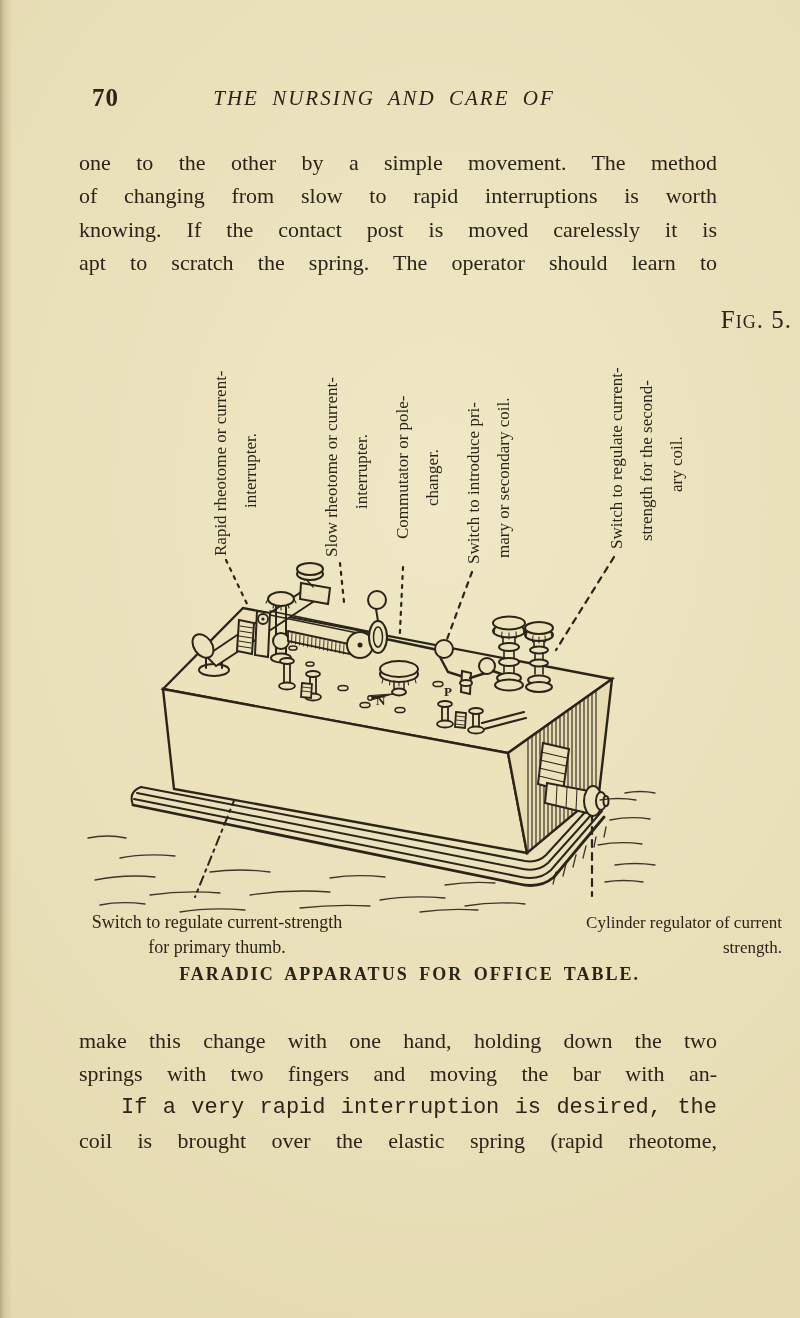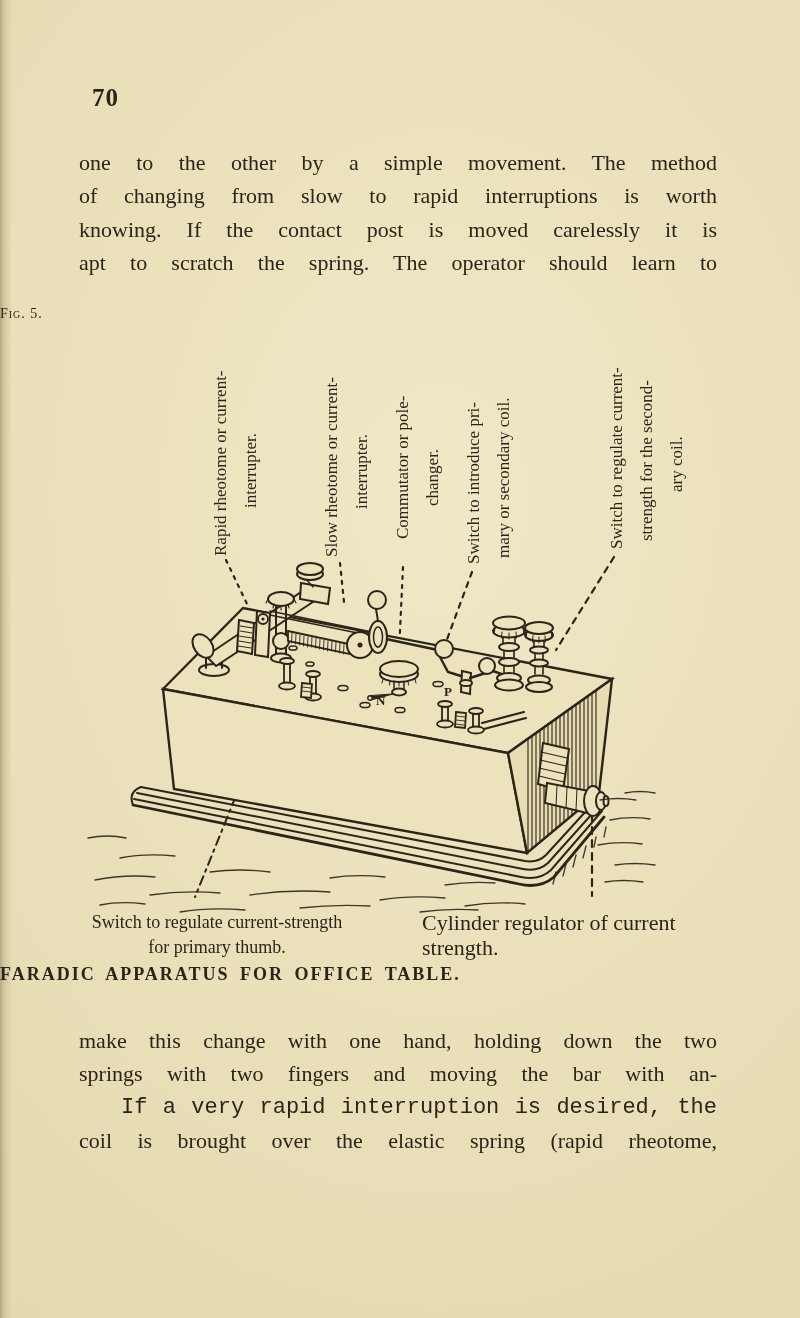--- a/index.html
+++ b/index.html
@@ -13,39 +13,40 @@
     font-family:"Liberation Serif","DejaVu Serif",serif;
     color:#2b2519;
   }
   .pagenum{position:absolute;left:92px;top:84px;font-size:25px;font-weight:700;letter-spacing:1px;}
   .runhead{position:absolute;left:64px;top:86px;width:640px;text-align:center;
     font-style:italic;font-size:21px;letter-spacing:2px;word-spacing:6px;}
   .bodyblock{position:absolute;left:79px;width:638px;font-size:22px;}
   .bl{height:33.4px;line-height:33.4px;overflow:hidden;text-align:justify;text-align-last:justify;white-space:nowrap0;}
   .bl.end{text-align-last:left;}
   .bl.indent{padding-left:42px;font-family:Liberation Mono, monospace;}
-  .figcap{position:absolute;left:0;top:306px;width:792px;text-align:left;
-    font-size:14px;font-variant:small-caps;letter-spacing:1px;}
+  .figcap{position:absolute;left:0;top:306px;width:792px;text-align:right;
+    font-size:25px;font-variant:small-caps;letter-spacing:1px;}
   .figsvg{position:absolute;left:0;top:330px;}
   .capleft{position:absolute;left:37px;top:910px;width:360px;text-align:center;
     font-size:18px;line-height:25px;}
-  .capright{position:absolute;left:422px;top:910px;width:360px;text-align:left;
-    font-size:22px;line-height:25px;}
-  .figtitle{position:absolute;left:0;top:964px;width:640px;text-align:left;
+  .capright{position:absolute;left:422px;top:910px;width:360px;text-align:right;
+    font-size:17px;line-height:25px;}
+  .figtitle{position:absolute;left:0;top:964px;width:640px;text-align:right;
     font-size:18px;font-weight:700;letter-spacing:2px;word-spacing:4px;}
   svg text{font-family:"Liberation Serif","DejaVu Serif",serif;fill:#2b2519;}
   svg .rot{font-size:17px;}
   svg .mark{font-size:13px;font-weight:700;}
 </style>
 </head>
 <body>
 
 <div class="page">
 
   <div class="pagenum">70</div>
+  <div class="runhead">THE NURSING AND CARE OF</div>
 
   <div class="bodyblock" style="top:146px;">
     <div class="bl">one to the other by a simple movement.  The method</div>
     <div class="bl">of changing from slow to rapid interruptions is worth</div>
     <div class="bl">knowing.  If the contact post is moved carelessly it is</div>
     <div class="bl">apt to scratch the spring.  The operator should learn to</div>
   </div>
 
   <div class="figcap">Fig. 5.</div>
 

